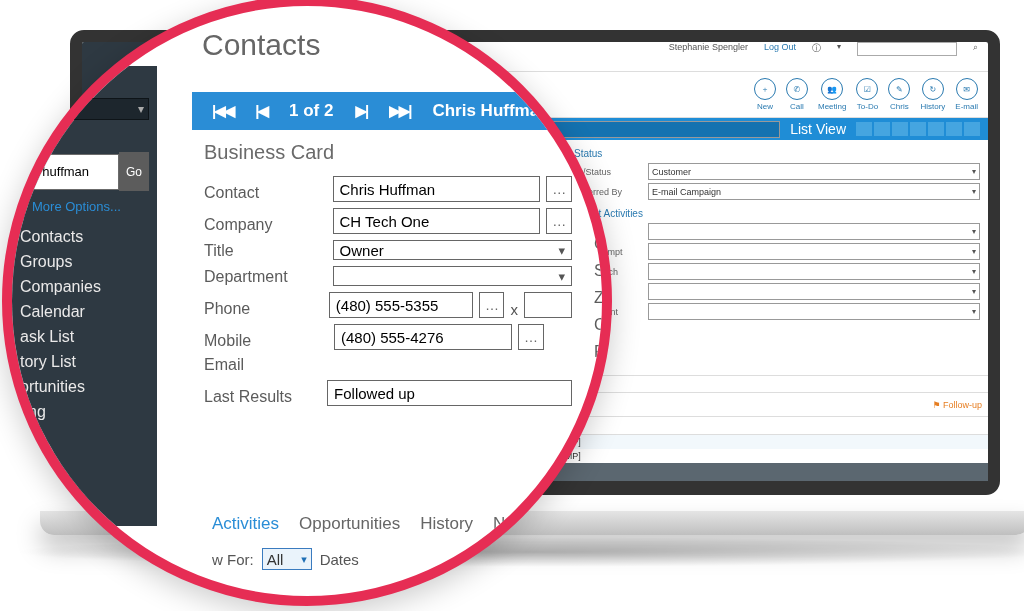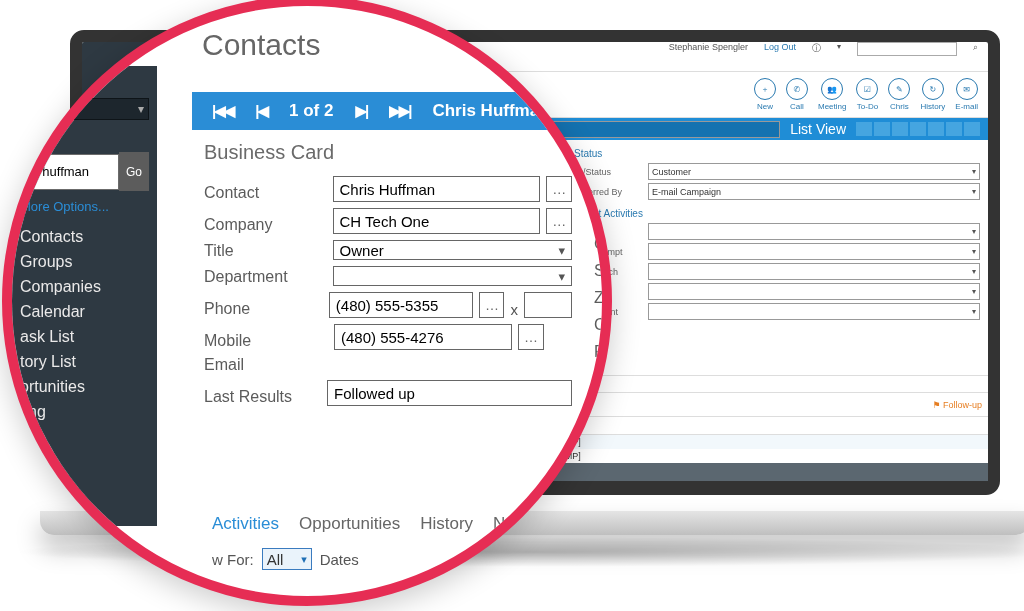--- a/index.html
+++ b/index.html
@@ -45,21 +45,21 @@
 
   
   .mag{position:absolute;left:2px;top:-4px;width:610px;height:610px;border-radius:50%;border:10px solid #e62d54;background:#fff;box-shadow:0 8px 30px rgba(0,0,0,.2);overflow:hidden}
   .mag-inner{position:absolute;left:0;top:0;right:0;bottom:0}
   .mag .sidepane{position:absolute;left:0;top:60px;width:145px;height:460px;background:#2e3942;color:#fff;font-size:14px;padding:10px 8px}
   .mag .sidepane .field{margin-bottom:6px;color:#ddd}
   .mag .sidepane .drop{height:22px;background:#1d262d;border:1px solid #0e1418;display:flex;justify-content:flex-end;align-items:center;padding:0 4px;color:#aaa;font-size:12px}
   .mag .sidepane .srow{display:flex;align-items:center;gap:0;margin:4px 0}
   .mag .sidepane input{flex:1;width:60px;height:36px;border:1px solid #6b6b6b;background:#fff;font-size:13px;padding:12px 4px}
   .mag .sidepane .go{width:30px;height:39px;background:#5c5c5c;color:#fff;font-size:12px;display:flex;align-items:center;justify-content:center;cursor:pointer}
-  .mag .sidepane .opt{color:#2a8dd6;font-size:13px;margin:8px 0}
+  .mag .sidepane .opt{color:#2a8dd6;font-size:13px;margin:8px 12px}
   .mag .sidepane .nav{margin-top:14px;display:flex;flex-direction:column;gap:7px;color:#eae9e9;font-size:16px;padding-left:0}
   .mag .heading{position:absolute;left:190px;top:22px;font-size:30px;color:#666}
   .mag .pager{position:absolute;left:180px;top:86px;right:0;height:38px;background:#2a8dd6;color:#fff;display:flex;align-items:center;gap:22px;padding-left:20px;font-size:17px;font-weight:bold}
   .pager .pico{cursor:pointer;font-size:15px;letter-spacing:-2px}
   .mag .bcard{position:absolute;left:192px;top:135px;right:30px}
   .mag .bcard .title{font-size:20px;color:#6a6a6a;margin-bottom:12px}
   .mag .bcard .frow{display:flex;align-items:flex-end;margin-bottom:6px}
   .mag .bcard .flab{width:130px;font-size:16px;color:#5b5b5b}
   .mag .bcard .finp{width:210px;height:26px;border:1px solid #666;background:#fff;font-size:15px;padding:0 6px;display:flex;align-items:center}
   .mag .bcard .ell{width:26px;height:26px;border:1px solid #666;margin-left:6px;display:flex;align-items:center;justify-content:center;font-size:14px;color:#666;cursor:pointer}

